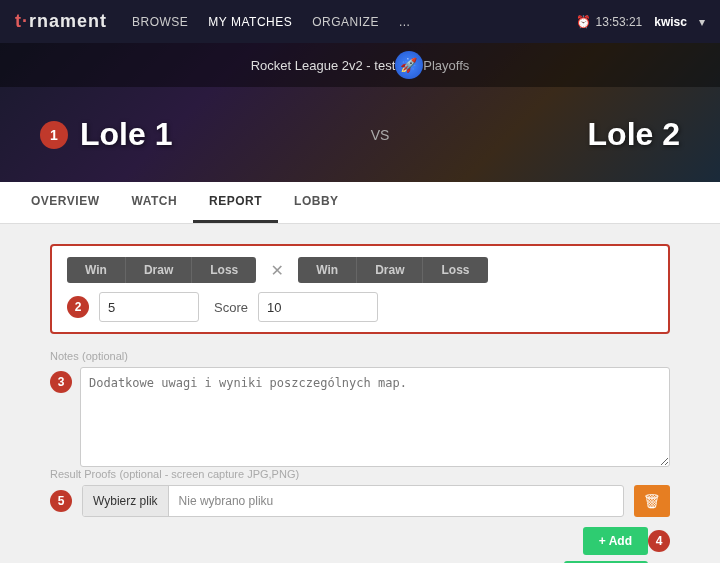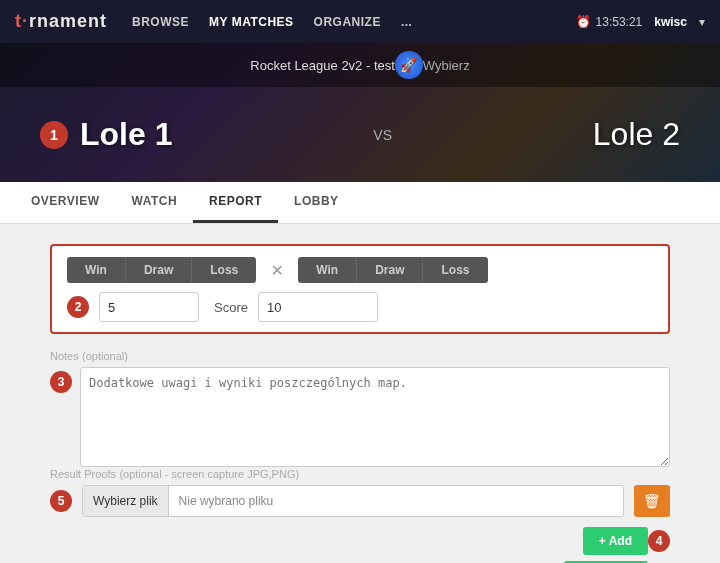--- a/index.html
+++ b/index.html
@@ -23,21 +23,21 @@
     }
     .navbar-logo span { color: #e05c5c; }
     .nav-links {
       display: flex;
       gap: 20px;
       flex: 1;
     }
     .nav-link {
       color: #ccc;
       font-size: 12px;
-      font-weight: bold;
+      font-weight: normal;
       letter-spacing: 0.5px;
       cursor: pointer;
       text-transform: uppercase;
     }
     .nav-link.active { color: #fff; }
     .navbar-right {
       display: flex;
       align-items: center;
       gap: 12px;
       font-size: 12px;
@@ -106,21 +106,21 @@
       color: #fff;
       text-shadow: 1px 1px 4px rgba(0,0,0,0.6);
     }
     .vs-text {
       color: #aaa;
       font-size: 14px;
       text-transform: uppercase;
     }
     .team-name-right {
       font-size: 32px;
-      font-weight: normal;
+      font-weight: bold;
       color: #fff;
       text-shadow: 1px 1px 4px rgba(0,0,0,0.6);
       text-align: right;
     }
 
     
     .tab-bar {
       background: #fff;
       border-bottom: 1px solid #ddd;
       display: flex;
@@ -370,21 +370,21 @@
     </span>
     <span class="navbar-user">kwisc</span>
     <span>▾</span>
   </div>
 </nav>
 
 <div class="banner">
   <div class="banner-sub">
     <span>Rocket League 2v2 - test</span>
     <span class="rocket-icon">🚀</span>
-    <span class="banner-playoff">Wybierz</span>
+    <span class="banner-playoff">Playoffs</span>
   </div>
   <div class="banner-main">
     <div class="team-left">
       <div class="team-number">1</div>
       <div class="team-name-left">Lole 1</div>
     </div>
     <div class="vs-text">vs</div>
     <div class="team-name-right">Lole 2</div>
   </div>
 </div>

